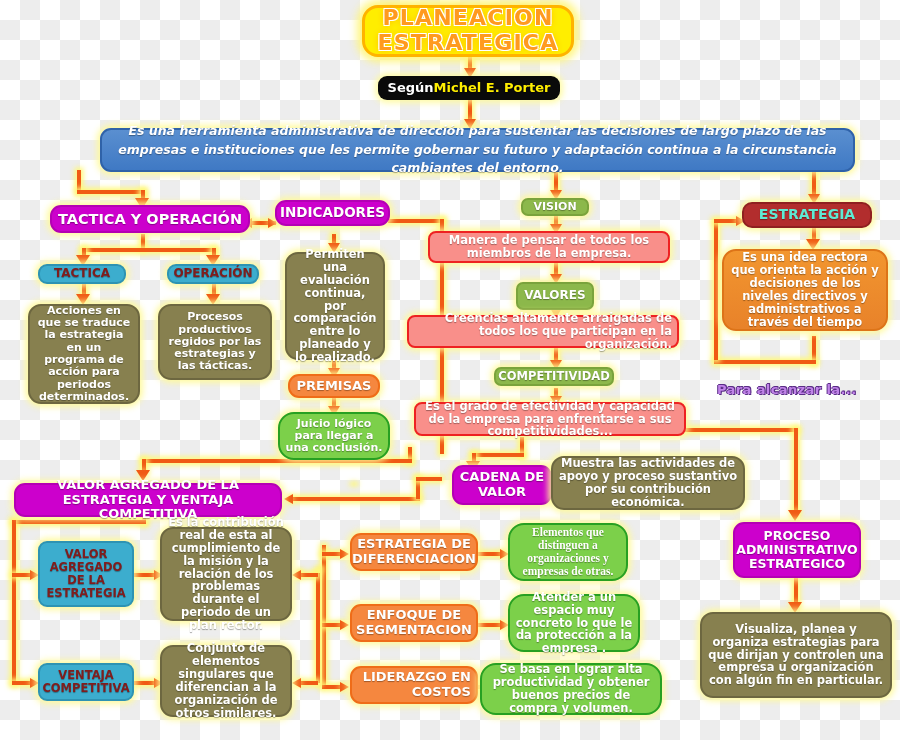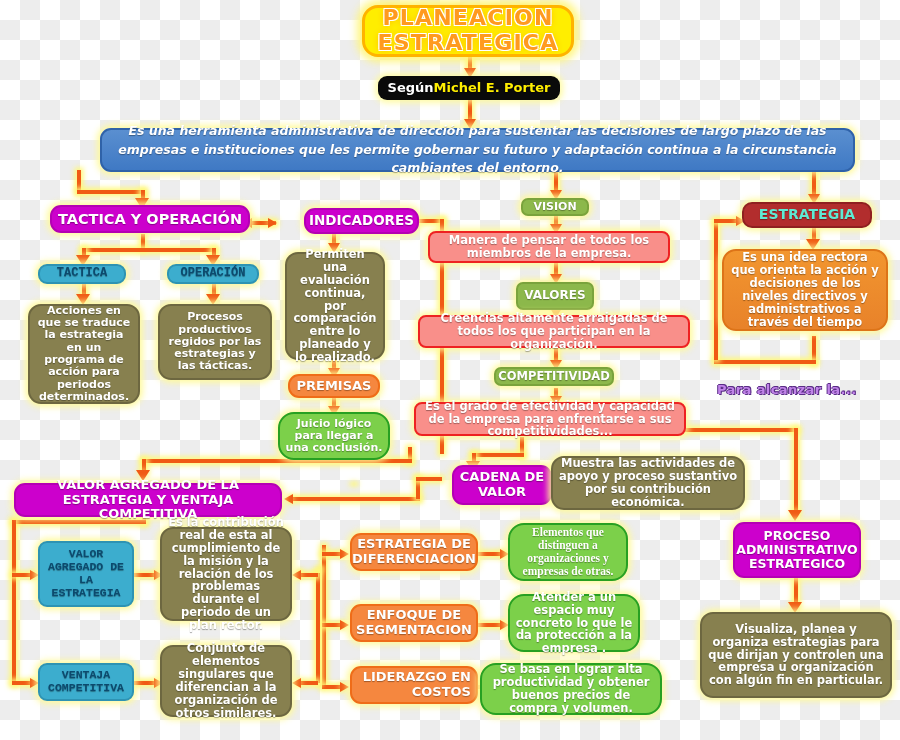--- a/index.html
+++ b/index.html
@@ -67,22 +67,22 @@
 
   
   .banner { background:linear-gradient(#5a8fd0,#3f79c4); border:2px solid #2f62a8;
             border-radius:11px; color:#ffffff; font-size:12.5px; font-style:italic;
             font-weight:bold; line-height:1.5; padding:5px 12px; }
 
   
   .mag { background:#cc00cc; border:2px solid #b400b4; color:#ffffff;
          border-radius:11px; }
   
-  .teal { background:#3cadce; border:2px solid #2e93b3; color:#0c4a6e;
-          border-radius:9px;font-family:Liberation Mono, monospace; }
+  .teal { background:#3cadce; border:2px solid #2e93b3; color:#7f1d1d;
+          border-radius:9px; }
   
   .olive { background:#87804f; border:2px solid #6d6740; color:#ffffff;
            border-radius:13px; }
   
   .orange { background:#f5873f; border:2px solid #ef6c18; color:#ffffff;
             border-radius:11px; }
   .orangebig { background:linear-gradient(#f2962f,#e8822a); border:2px solid #dd7418;
                color:#ffffff; border-radius:14px; }
   
   .greenhdr { background:#8cb84b; border:2px solid #7aa33c; color:#ffffff;
@@ -260,21 +260,21 @@
   <div class="node teal" style="left:167px;top:264px;width:92px;height:20px;font-size:12px;">
     <span>OPERACIÓN</span>
   </div>
   <div class="node olive" style="left:28px;top:304px;width:112px;height:100px;font-size:11px;">
     <span>Acciones en que se traduce la estrategia en un programa de acción para periodos determinados.</span>
   </div>
   <div class="node olive" style="left:158px;top:304px;width:114px;height:76px;font-size:11px;">
     <span>Procesos productivos regidos por las estrategias y las tácticas.</span>
   </div>
 
-  <div class="node mag" style="left:275px;top:208px;width:115px;height:26px;font-size:13.5px;margin-left:29px;">
+  <div class="node mag" style="left:275px;top:200px;width:115px;height:26px;font-size:13.5px;">
     <span>INDICADORES</span>
   </div>
   <div class="node olive" style="left:285px;top:252px;width:100px;height:108px;font-size:11.5px;">
     <span>Permiten una evaluación continua, por comparación entre lo planeado y lo realizado.</span>
   </div>
   <div class="node orange" style="left:288px;top:374px;width:92px;height:24px;font-size:13px;">
     <span>PREMISAS</span>
   </div>
   <div class="node green" style="left:278px;top:412px;width:112px;height:48px;font-size:11px;">
     <span>Juicio lógico para llegar a una conclusión.</span>
@@ -282,21 +282,21 @@
 
   <div class="node greenhdr" style="left:521px;top:198px;width:68px;height:18px;font-size:11px;">
     <span>VISION</span>
   </div>
   <div class="node salmon" style="left:428px;top:231px;width:242px;height:32px;font-size:11.5px;">
     <span>Manera de pensar de todos los miembros de la empresa.</span>
   </div>
   <div class="node greenhdr" style="left:516px;top:282px;width:78px;height:28px;font-size:12px;">
     <span>VALORES</span>
   </div>
-  <div class="node salmon" style="left:418px;top:315px;width:272px;height:33px;font-size:11.5px;">
+  <div class="node salmon" style="left:407px;top:315px;width:272px;height:33px;font-size:11.5px;text-align:right;">
     <span>Creencias altamente arraigadas de todos los que participan en la organización.</span>
   </div>
   <div class="node greenhdr" style="left:494px;top:367px;width:120px;height:19px;font-size:11.5px;">
     <span>COMPETITIVIDAD</span>
   </div>
   <div class="node salmon" style="left:414px;top:402px;width:272px;height:34px;font-size:11.5px;">
     <span>Es el grado de efectividad y capacidad de la empresa para enfrentarse a sus competitividades...</span>
   </div>
 
   <div class="node darkred" style="left:742px;top:202px;width:130px;height:26px;font-size:14px;">

